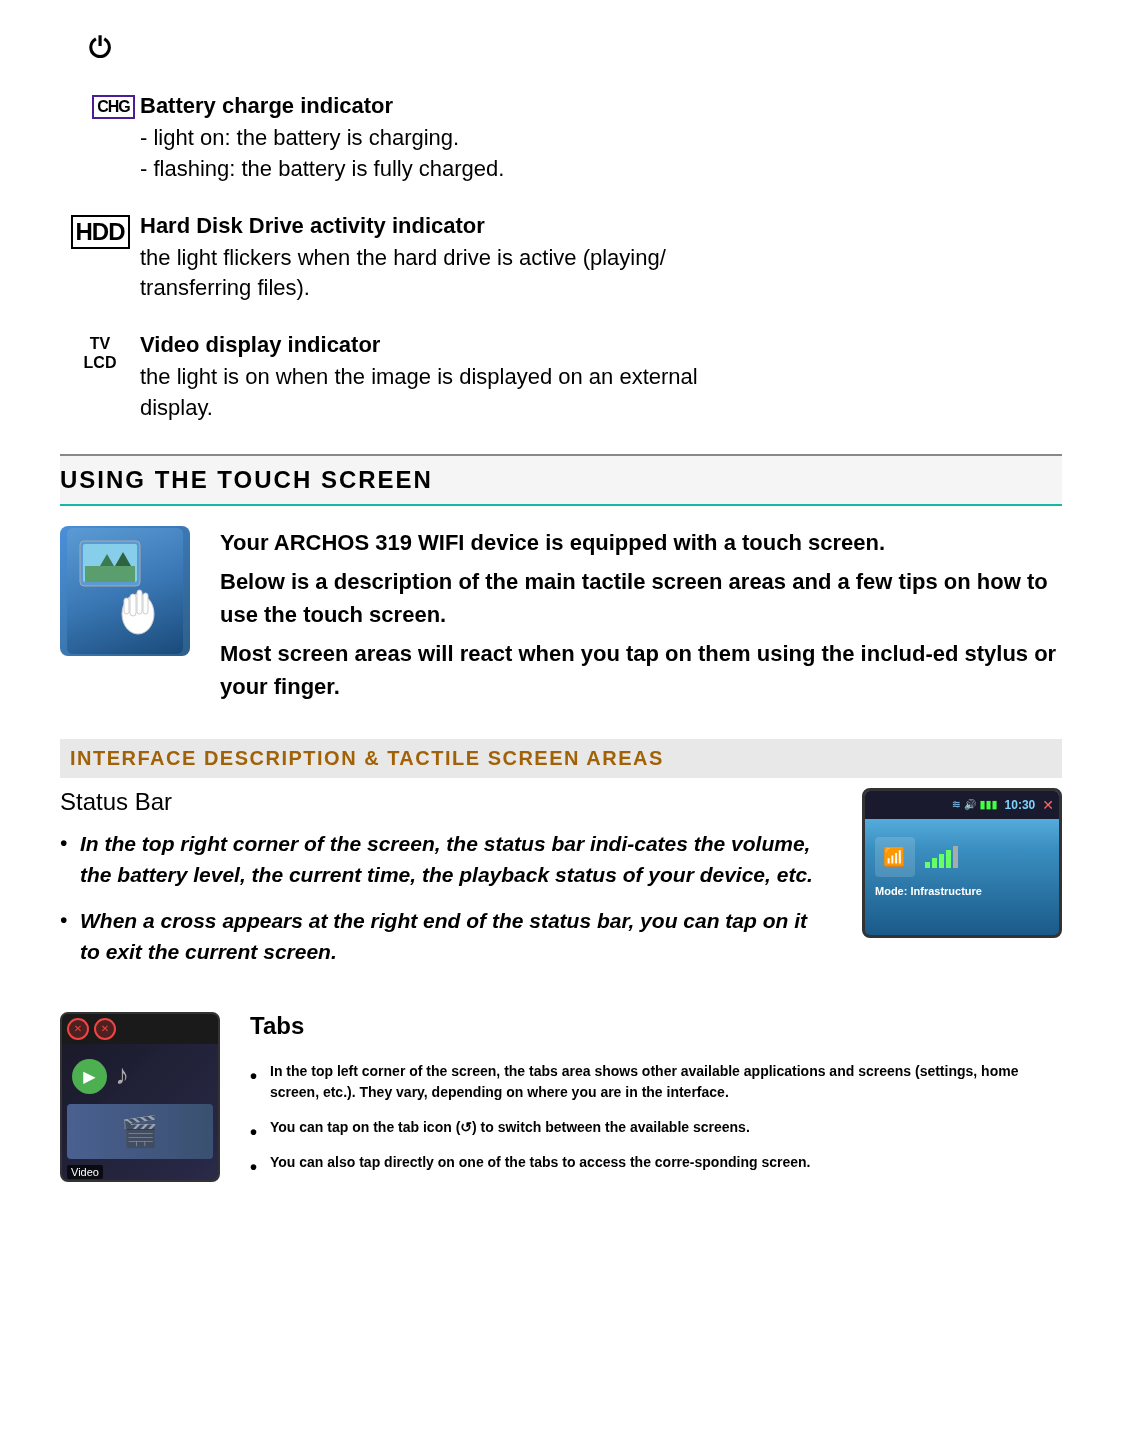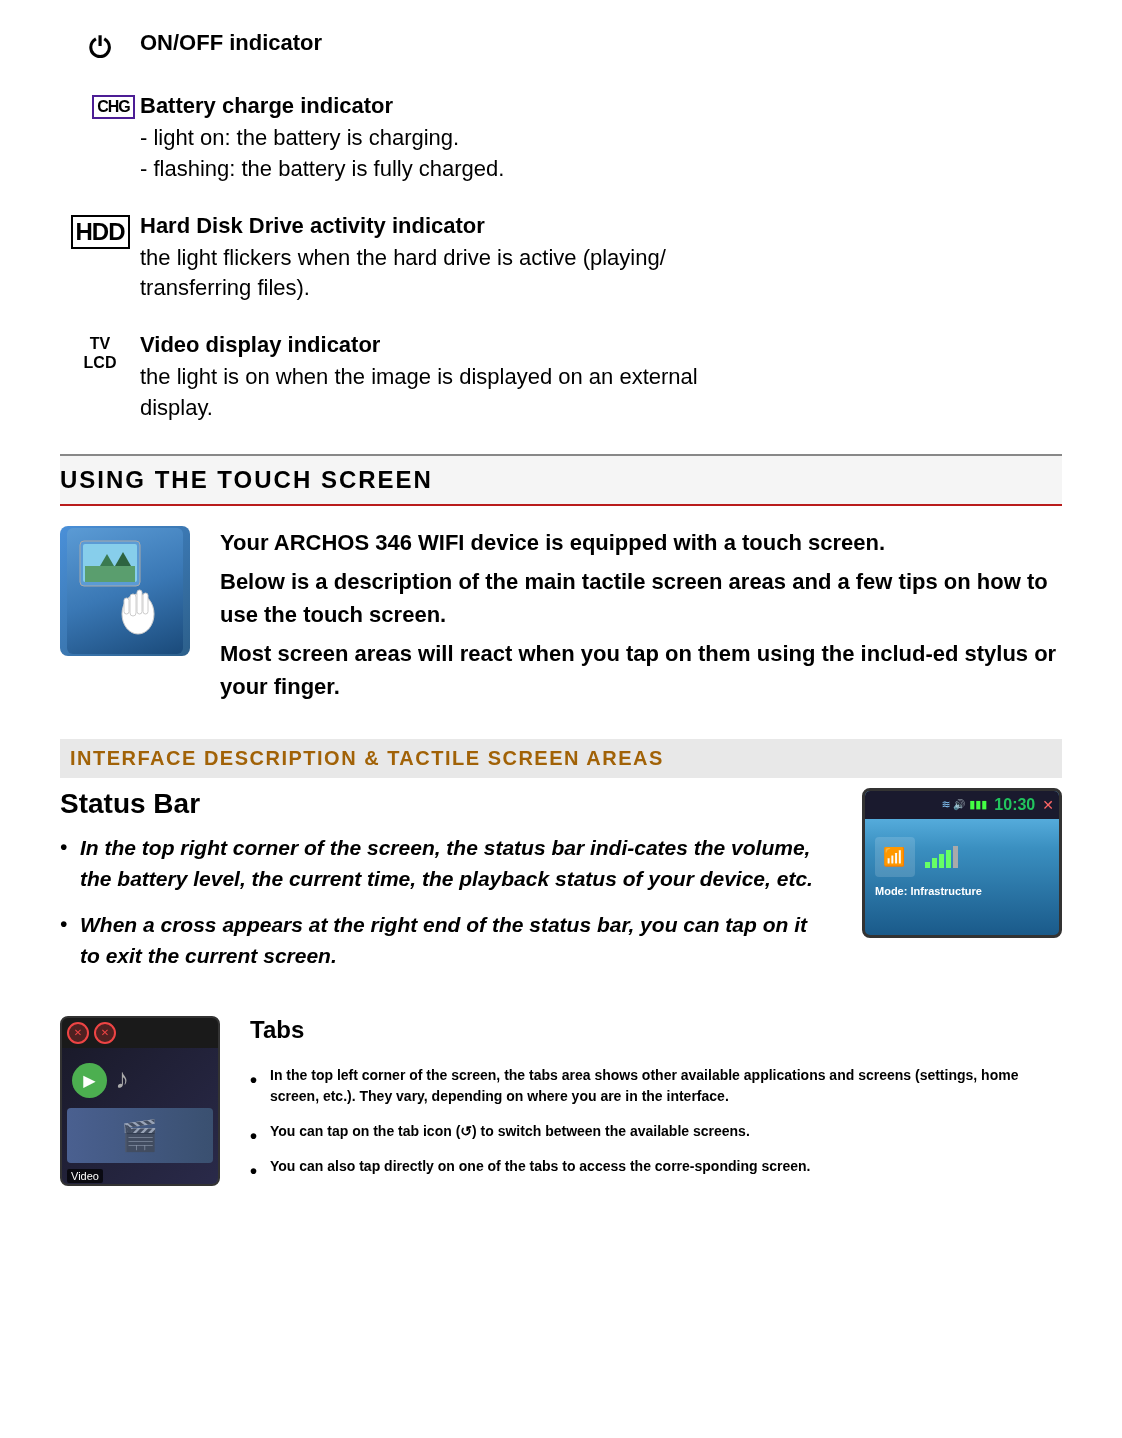--- a/index.html
+++ b/index.html
@@ -89,21 +89,21 @@
     .icon-tv-lcd .tv-text {
       font-size: 16px;
     }
 
     .icon-tv-lcd .lcd-text {
       font-size: 16px;
     }
 
     .section-divider {
       border-top: 2px solid #888;
-      border-bottom: 2px solid #b91c1c;
+      border-bottom: 2px solid #14b8a6;
       padding: 10px 0;
       margin: 30px 0 20px 0;
       background: #f5f5f5;
     }
 
     .section-title {
       font-size: 24px;
       font-weight: bold;
       letter-spacing: 2px;
       text-transform: uppercase;
@@ -164,22 +164,22 @@
       display: flex;
       align-items: flex-start;
       gap: 30px;
     }
 
     .status-bar-text {
       flex: 1;
     }
 
     .status-bar-text h3 {
-      font-size: 28px;
-      font-weight: bold;
+      font-size: 24px;
+      font-weight: normal;
       margin-bottom: 12px;
     }
 
     .status-bar-text ul {
       list-style: none;
       padding: 0;
       font-style: italic;
     }
 
     .status-bar-text ul li {
@@ -349,23 +349,20 @@
       padding: 8px;
     }
   </style>
 </head>
 <body>
 
 <div class="indicator-section">
 
   <div class="indicator-row">
     <div class="indicator-icon power-icon">⏻</div>
-    <div class="indicator-text">
-      <div class="indicator-title">ON/OFF indicator</div>
-    </div>
   </div>
 
   <div class="indicator-row">
     <div class="indicator-icon">
       <span class="icon-chg">CHG</span>
     </div>
     <div class="indicator-text">
       <div class="indicator-title">Battery charge indicator</div>
       <div class="indicator-sub">
         <div>- light on: the battery is charging.</div>
@@ -428,21 +425,21 @@
             <ellipse cx="18" cy="38" rx="16" ry="20" fill="white" stroke="#ccc" stroke-width="1"></ellipse>
             <rect x="10" y="18" width="6" height="22" rx="3" fill="white" stroke="#ccc" stroke-width="1"></rect>
             <rect x="17" y="14" width="5" height="24" rx="2.5" fill="white" stroke="#ccc" stroke-width="1"></rect>
             <rect x="23" y="17" width="5" height="21" rx="2.5" fill="white" stroke="#ccc" stroke-width="1"></rect>
             <rect x="4" y="22" width="5" height="16" rx="2.5" fill="white" stroke="#ccc" stroke-width="1"></rect>
           </g>
         </svg>
       </div>
     </div>
     <div class="touch-text-content">
-      <p>Your ARCHOS 346 WIFI device is equipped with a touch screen.</p>
+      <p>Your ARCHOS 319 WIFI device is equipped with a touch screen.</p>
       <p>Below is a description of the main tactile screen areas and a few tips on how to use the touch screen.</p>
       <p>Most screen areas will react when you tap on them using the includ-ed stylus or your finger.</p>
     </div>
   </div>
 </div>
 
 <div class="sub-section-title">INTERFACE DESCRIPTION &amp; TACTILE SCREEN AREAS</div>
 
 <div class="status-bar-section">
   <div class="status-bar-content">
@@ -451,21 +448,21 @@
       <ul>
         <li>In the top right corner of the screen, the status bar indi-cates the volume, the battery level, the current time, the playback status of your device, etc.</li>
         <li>When a cross appears at the right end of the status bar, you can tap on it to exit the current screen.</li>
       </ul>
     </div>
     <div class="status-bar-image">
       <div class="status-bar-image-top">
         <span style="color:#8cf;">≋</span>
         <span style="font-size:10px;color:white;">🔊</span>
         <span style="color:#4f4;font-size:11px;">▮▮▮</span>
-        <span style="color:#22c55e;font-weight:bold;font-size:16px;margin-left:4px;">10:30</span>
+        <span style="color:#7dd3fc;font-weight:bold;font-size:12px;margin-left:4px;">10:30</span>
         <span style="color:#f66;font-size:14px;margin-left:4px;">✕</span>
       </div>
       <div class="status-bar-image-body">
         <div style="display:flex;align-items:center;gap:10px;margin-top:8px;">
           <div style="width:40px;height:40px;background:rgba(255,255,255,0.15);border-radius:4px;display:flex;align-items:center;justify-content:center;font-size:18px;color:white;">
             <span>📶</span>
           </div>
           <div style="display:flex;flex-direction:column;gap:2px;">
             <div style="display:flex;align-items:flex-end;gap:2px;">
               <div style="width:5px;height:6px;background:#6f6;"></div>

